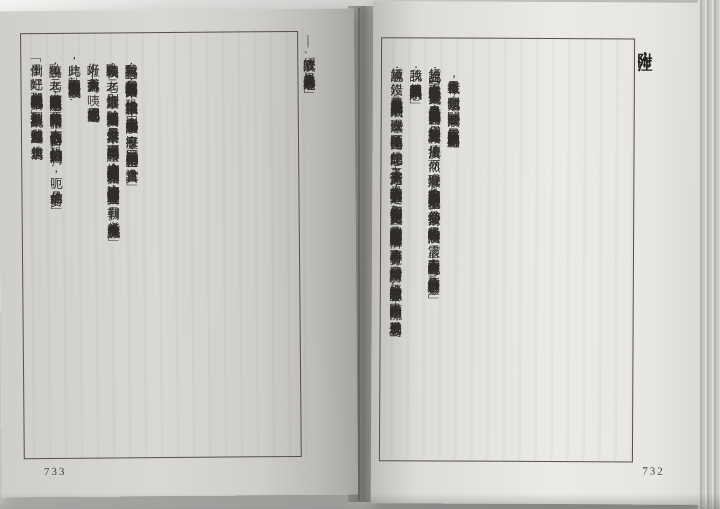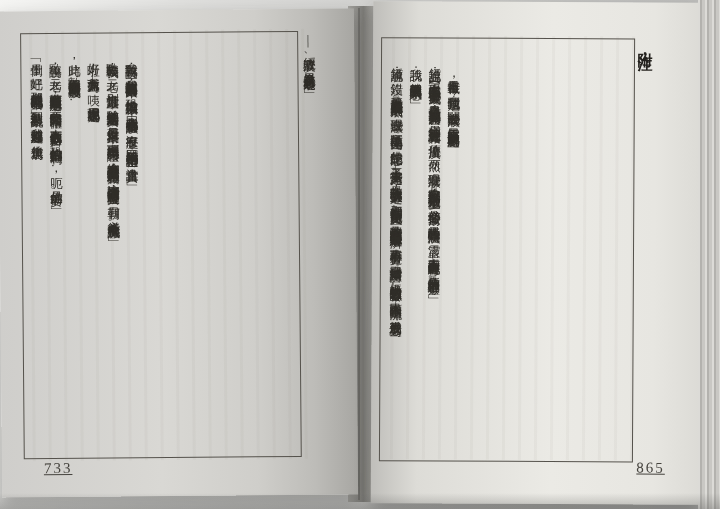--- a/index.html
+++ b/index.html
@@ -27,21 +27,21 @@
     font-size:12.5px;letter-spacing:.5px;line-height:19px;color:#302e29;
     text-align:left;
   }
   .vtext p{margin:0;padding:0;}
   .ind1{text-indent:1em;} .ind2{text-indent:2em;}
   .margin-col{
     position:absolute;writing-mode:vertical-rl;
     font-size:12.5px;letter-spacing:.5px;line-height:16px;color:#2e2c27;
   }
   .heading-col{font-weight:bold;font-size:15px;letter-spacing:2px;color:#23211d;}
-  .pagenum{position:absolute;font-size:15px;letter-spacing:2px;color:#45433e;text-decoration:underline;}
+  .pagenum{position:absolute;font-size:11px;letter-spacing:2px;color:#45433e;}
   .ghost{position:absolute;pointer-events:none;opacity:.55;
     background:repeating-linear-gradient(90deg,rgba(125,120,108,0) 0 13px,rgba(125,120,108,.10) 13px 16px);
     filter:blur(.6px);}
   .spine-line{position:absolute;left:358px;top:8px;width:2px;height:492px;background:rgba(70,69,65,.35);}
 </style>
 </head>
 <body>
 
 <div class="photo">
 
@@ -74,17 +74,17 @@
 
     <div class="frame" style="left:8px;top:36px;width:252px;height:422px;">
       <div class="vtext">
         <p class="ind2">書冊執行至今，我也問鍾馗：關於臺灣現狀，『風雲靈界』對此區域的規劃處置？</p>
         <p class="ind1">鍾馗說：「元老現在已將【天地五界叢書】全套完成，書冊任務已是成功將真相揭露於世，僅需等待智慧者認知真相、流傳推廣。然而，臺灣現狀，『宗教』已猖獗到『邪靈』橫行的地步，勢必作一些擾蕩，將愚昧人種的智慧淘汰、震盪，看人類會不會因此警醒—所信奉的『神』根本是『邪靈』。」</p>
         <p class="ind1">我說：「就像懲罰泰國的大水患嗎？」</p>
         <p class="ind1">鍾馗說：「沒錯，就是要人類警覺認清『四面佛』的底細。臺灣現狀，高雄地區『佛光山』、『佛陀紀念館』、『三太子』當臺灣之光—在愚昧的執政者大力鼓吹之下，把『邪靈』當作國家無形文化資產：臺灣的執政者竟愚昧到妄想以『宗教』發展經濟！若政府再不警覺：臺灣已被諸如『慈濟』、『媽祖』之類的宗教蠶食鯨吞、人民全面跟陰界倒流，幾乎成為『邪靈島』</p>
       </div>
     </div>
 
-    <div class="pagenum" style="right:34px;bottom:28px;">865</div>
+    <div class="pagenum" style="right:34px;bottom:28px;">732</div>
   </div>
 
   <div class="fore-edge"></div>
 </div>
 
 </body></html>

